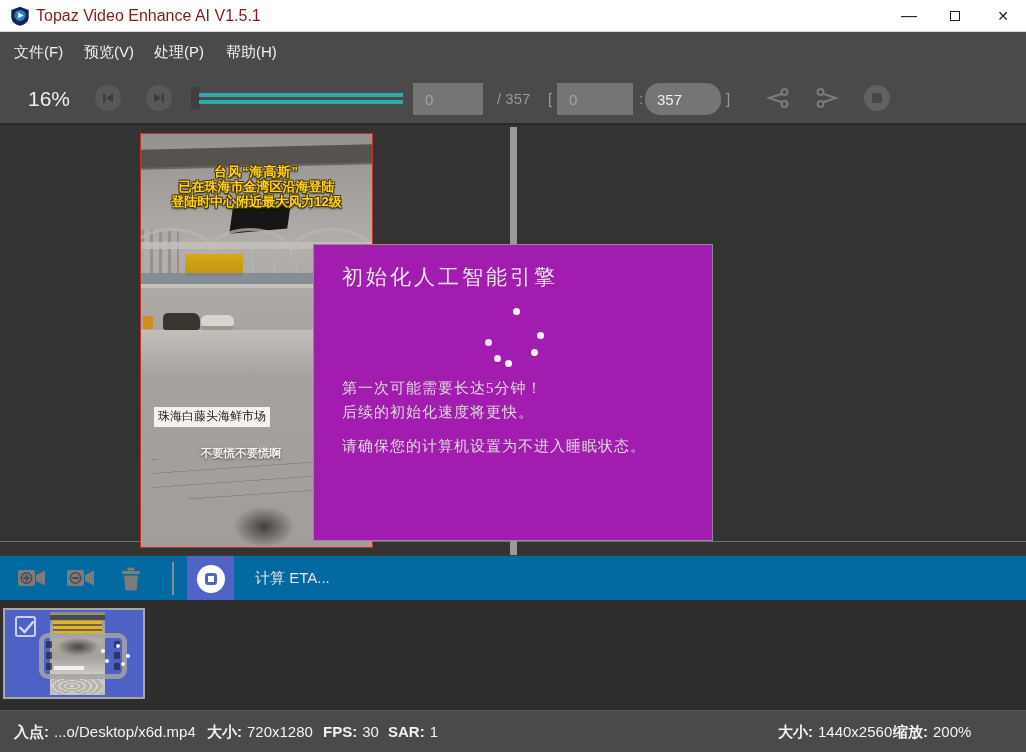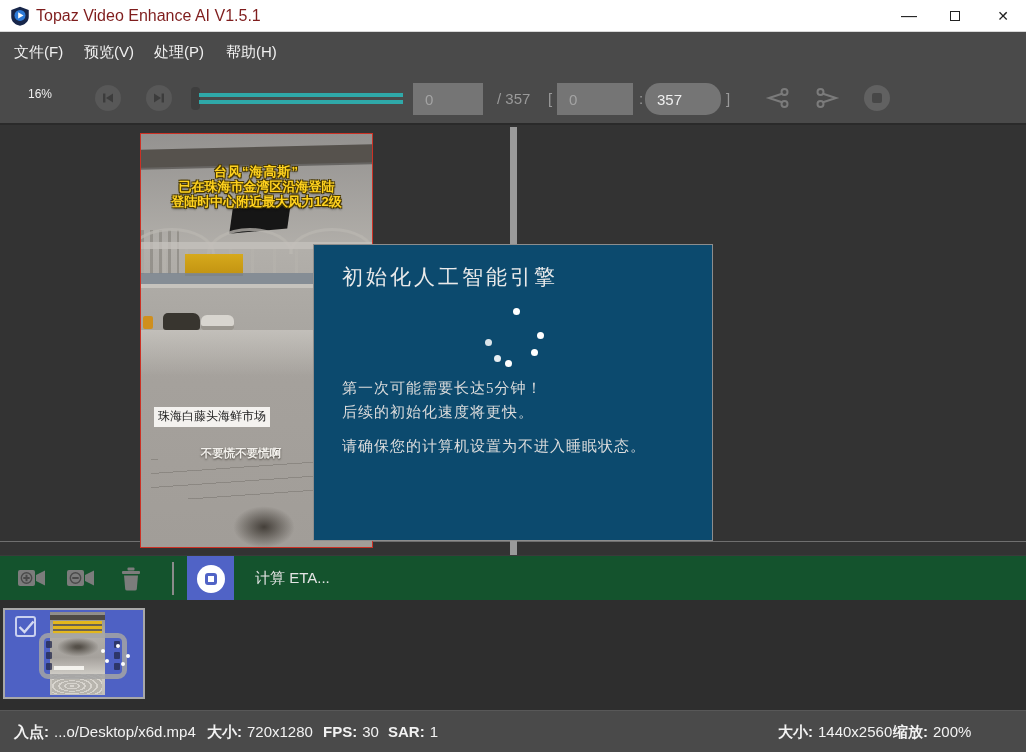--- a/index.html
+++ b/index.html
@@ -17,21 +17,21 @@
   .winbtn { position:absolute; top:0; width:46px; height:32px; display:flex; align-items:center; justify-content:center; color:#222; font-size:14px; cursor:default; }
   .winbtn.min { left:886px; font-size:16px; }
   .winbtn.max { left:932px; }
   .winbtn.close { left:980px; font-size:14px; }
   .maxglyph { width:10px; height:10px; border:1px solid #222; display:inline-block; }
   
   .menubar { position:absolute; left:0; top:32px; width:1026px; height:40px; background:#4a4a4a; }
   .menuitem { position:absolute; top:0; height:40px; display:flex; align-items:center; color:#f0f0f0; font-size:15px; }
   
   .toolbar { position:absolute; left:0; top:72px; width:1026px; height:51px; background:#4a4a4a; }
-  .zoomlabel { position:absolute; left:28px; top:15px; font-size:12px; color:#eeeeee; }
+  .zoomlabel { position:absolute; left:28px; top:15px; font-size:21px; color:#eeeeee; }
   .circbtn { position:absolute; top:13px; width:26px; height:26px; border-radius:50%; background:#585858; display:flex; align-items:center; justify-content:center; }
   .circbtn svg { display:block; }
   .slider-handle { position:absolute; left:191px; top:15px; width:9px; height:23px; border-radius:4px; background:#3e3e3e; }
   .track { position:absolute; left:199px; width:204px; height:4px; background:#2fa9a9; }
   .track.t1 { top:21px; } .track.t2 { top:28px; }
   .tb-input { position:absolute; top:11px; height:32px; background:#757575; border:none; display:flex; align-items:center; padding-left:12px; font-size:15px; }
   .tb-input.dim { color:#a3a3a3; } .tb-input.lit { color:#efefef; }
   .tb-text { position:absolute; top:18px; font-size:15px; color:#9a9a9a; }
   .stopcirc { position:absolute; left:864px; top:13px; width:26px; height:26px; border-radius:50%; background:#616161; display:flex; align-items:center; justify-content:center; }
   .stopcirc .sq { width:10px; height:10px; border-radius:2px; background:#474747; }
@@ -62,28 +62,28 @@
   .car-dark { position:absolute; left:22px; top:179px; width:37px; height:17px; border-radius:5px 7px 3px 3px; background:#38352f; }
   .car-white { position:absolute; left:60px; top:181px; width:33px; height:15px; border-radius:6px 6px 2px 2px; background:#d8d5cf; box-shadow:inset 0 -4px 0 #9a968f; }
   .orangebit { position:absolute; left:2px; top:182px; width:10px; height:13px; background:#cf8f1e; border-radius:2px; }
   .mist { position:absolute; left:0; top:196px; width:233px; height:46px; background:linear-gradient(180deg,rgba(215,212,206,.55),rgba(200,197,191,0)); }
   .streaks { position:absolute; left:10px; top:325px; width:210px; height:40px;
              background:repeating-linear-gradient(176deg,rgba(70,66,60,.25) 0 1px,transparent 1px 14px); }
   .vlabel { position:absolute; left:13px; top:273px; background:#f4f2ef; color:#1c1c1c; font-size:12px; padding:1px 4px 2px; white-space:nowrap; }
   .vcaption { position:absolute; left:0; top:312px; width:200px; text-align:center; color:#f2f0ec; font-size:11.5px; font-weight:700; text-shadow:0 1px 2px rgba(60,55,48,.9); }
   .blob { position:absolute; left:92px; top:372px; width:62px; height:42px; background:radial-gradient(ellipse at center,#443f39 0%,rgba(68,63,57,0) 70%); }
   
-  .dialog { position:absolute; left:313px; top:119px; width:400px; height:297px; background:#0c4a6e; border:1px solid #8d8d8d; z-index:3;text-decoration:underline; }
+  .dialog { position:absolute; left:313px; top:119px; width:400px; height:297px; background:#a21caf; border:1px solid #8d8d8d; z-index:3;text-decoration:underline; }
   .dialog-title { position:absolute; left:28px; top:18px; font-size:21px; letter-spacing:3px; color:#eaeaea; font-family:"Liberation Serif", serif; }
   .dialog-line { position:absolute; left:28px; font-size:15px; color:#dcdcdc; font-family:"Liberation Serif", serif; letter-spacing:1px; }
   .dl1 { top:134px; } .dl2 { top:158px; } .dl3 { top:192px; }
   .dot { position:absolute; width:7px; height:7px; border-radius:50%; background:#ffffff; }
   .mdot { position:absolute; width:4px; height:4px; border-radius:50%; background:#ffffff; }
   
-  .processbar { position:absolute; left:0; top:555px; width:1026px; height:45px; background:#14532d; border-top:1px solid #3a3a3a; }
+  .processbar { position:absolute; left:0; top:555px; width:1026px; height:45px; background:#0369a1; border-top:1px solid #3a3a3a; }
   .pb-icon { position:absolute; top:9px; }
   .pb-div { position:absolute; left:172px; top:6px; width:2px; height:33px; background:#8b8b8b; }
   .bluebtn { position:absolute; left:187px; top:0px; width:47px; height:45px; background:#5063c6; display:flex; align-items:center; justify-content:center; }
   .bluebtn .ring { width:28px; height:28px; border-radius:50%; background:#ffffff; display:flex; align-items:center; justify-content:center; }
   .bluebtn .ring .sq { width:12px; height:12px; border-radius:3px; background:#ffffff; border:3px solid #5063c6; }
   .eta { position:absolute; left:255px; top:13px; font-size:15px; color:#e4e4e4; }
   
   .thumbstrip { position:absolute; left:0; top:600px; width:1026px; height:110px; background:#2e2e2e; }
   .thumb-item { position:absolute; left:3px; top:8px; width:142px; height:91px; background:#4e61c4; border:2px solid #a8a8a8; }
   .thumb-check { position:absolute; left:10px; top:6px; width:21px; height:21px; border:2px solid rgba(232,236,250,.8); border-radius:3px; }

